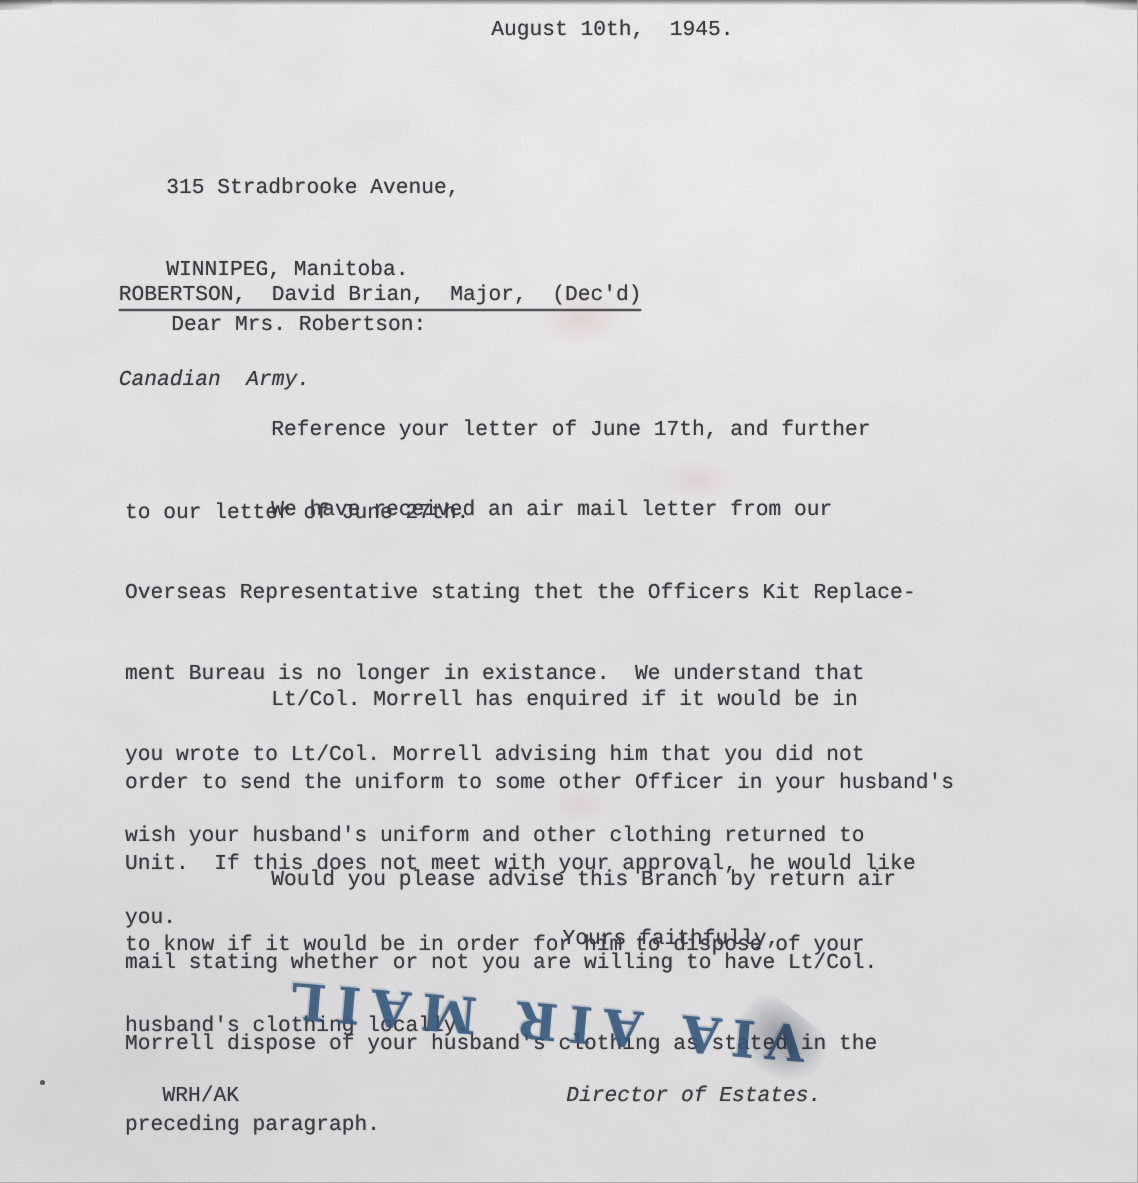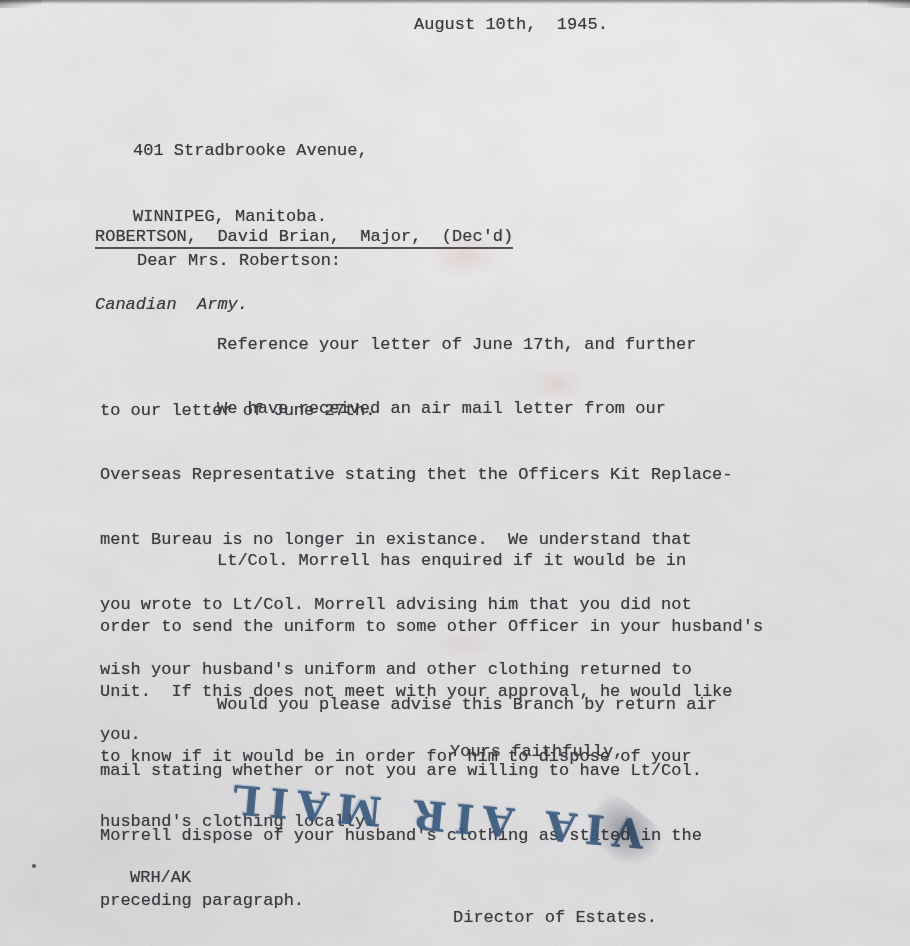--- a/index.html
+++ b/index.html
@@ -79,24 +79,24 @@
     <rect width="910" height="946" filter="url(#grain)"></rect>
   </svg>
   <div class="top-edge"></div>
   <div class="corner-tl"></div>
   <div class="corner-tr"></div>
   <div class="smudge smudge-a"></div>
   <div class="smudge smudge-b"></div>
   <div class="smudge smudge-c"></div>
   <div class="smudge speck"></div>
 
-  <div class="txt" style="left:414px; top:14px;text-align:center;">August 10th,  1945.</div>
+  <div class="txt" style="left:393px; top:14px;text-align:center;">August 10th,  1945.</div>
 
   <div class="txt" style="left:133px; top:97px;">
-    <div>401 Stradbrooke Avenue,</div>
+    <div>315 Stradbrooke Avenue,</div>
     <div>WINNIPEG, Manitoba.</div>
   </div>
 
   <div class="txt" style="left:95px; top:183px;">
     <div><span class="u">ROBERTSON,  David Brian,  Major,  (Dec'd)</span></div>
     <div class="subj-line2">Canadian  Army.</div>
   </div>
 
   <div class="txt" style="left:137px; top:250px;text-align:center;">Dear Mrs. Robertson:</div>
 
@@ -128,15 +128,15 @@
     <div class="line">Morrell dispose of your husband's clothing as stated in the</div>
     <div class="line">preceding paragraph.</div>
   </div>
 
   <div class="txt" style="left:450px; top:741px;">Yours faithfully,</div>
 
   <div class="stamp">VIA AIR MAIL</div>
   <div class="stamp-smudge"></div>
 
   <div class="txt" style="left:130px; top:867px;">WRH/AK</div>
-  <div class="txt" style="left:453px; top:907px;">Director of Estates.</div>
+  <div class="txt" style="left:453px; top:867px;font-style:italic;">Director of Estates.</div>
 
 </div>
 
 </body></html>

